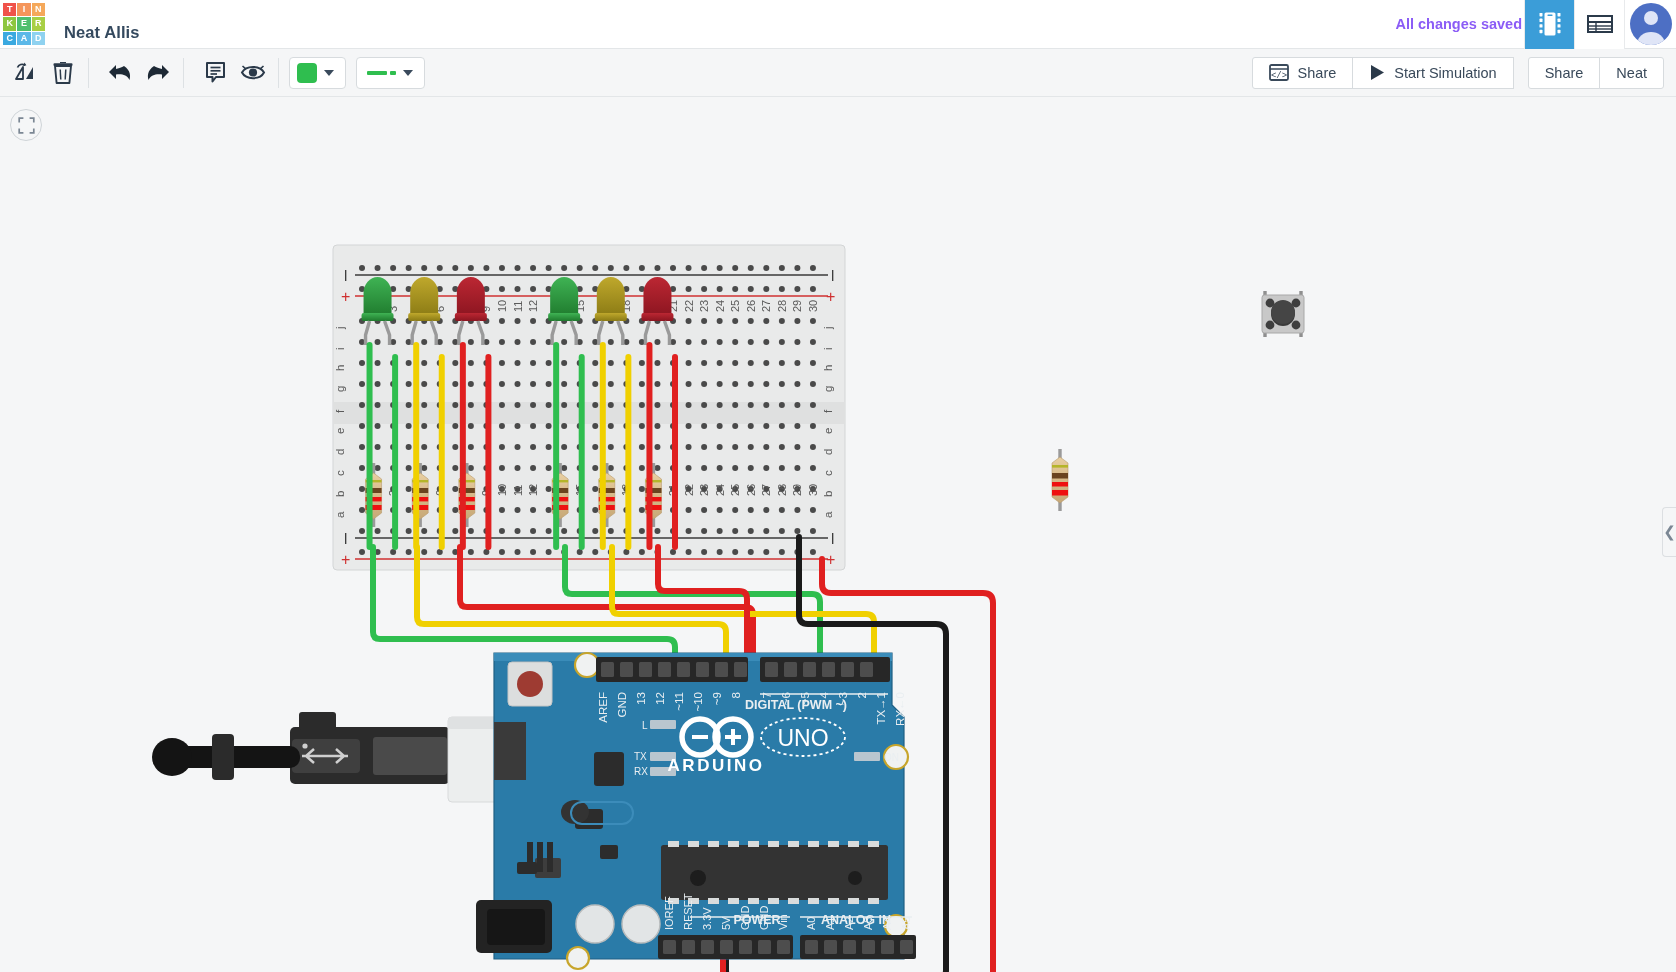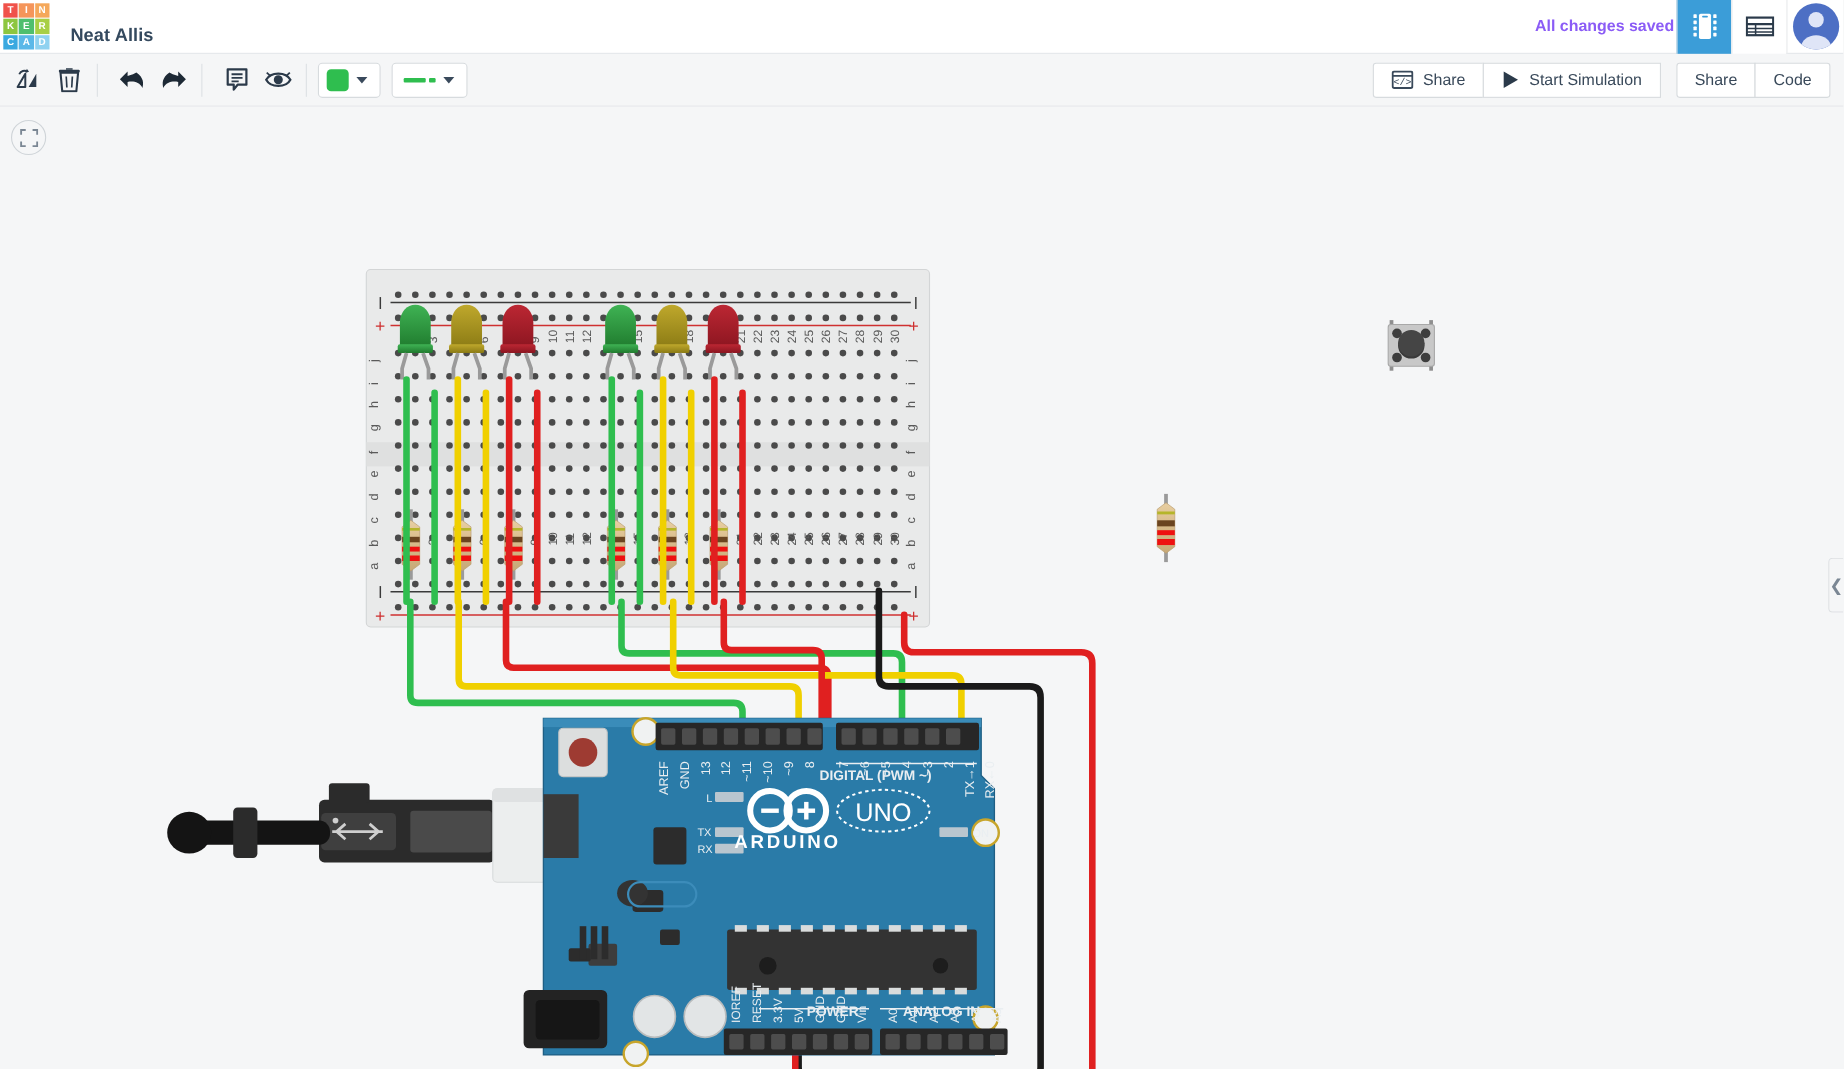--- a/index.html
+++ b/index.html
@@ -247,21 +247,21 @@
         <svg width="16" height="17" viewBox="0 0 16 17">
           <path d="M2 1 L15 8.5 L2 16 Z" fill="#2b3a4a"></path>
         </svg>
         <span>Start Simulation</span>
       </div>
       <div class="tr-gap"></div>
       <div class="tr-btn first">
         <span>Share</span>
       </div>
       <div class="tr-btn mid" style="border-radius:0 3px 3px 0;">
-        <span>Code</span>
+        <span>Neat</span>
       </div>
     </div>
   </div>
 
   <div class="canvas">
 
     <div class="fit-btn">
       <svg width="17" height="17" viewBox="0 0 17 17">
         <g fill="none" stroke="#7b8794" stroke-width="1.7">
           <path d="M1.2 5.4 V1.2 H5.4"></path>

